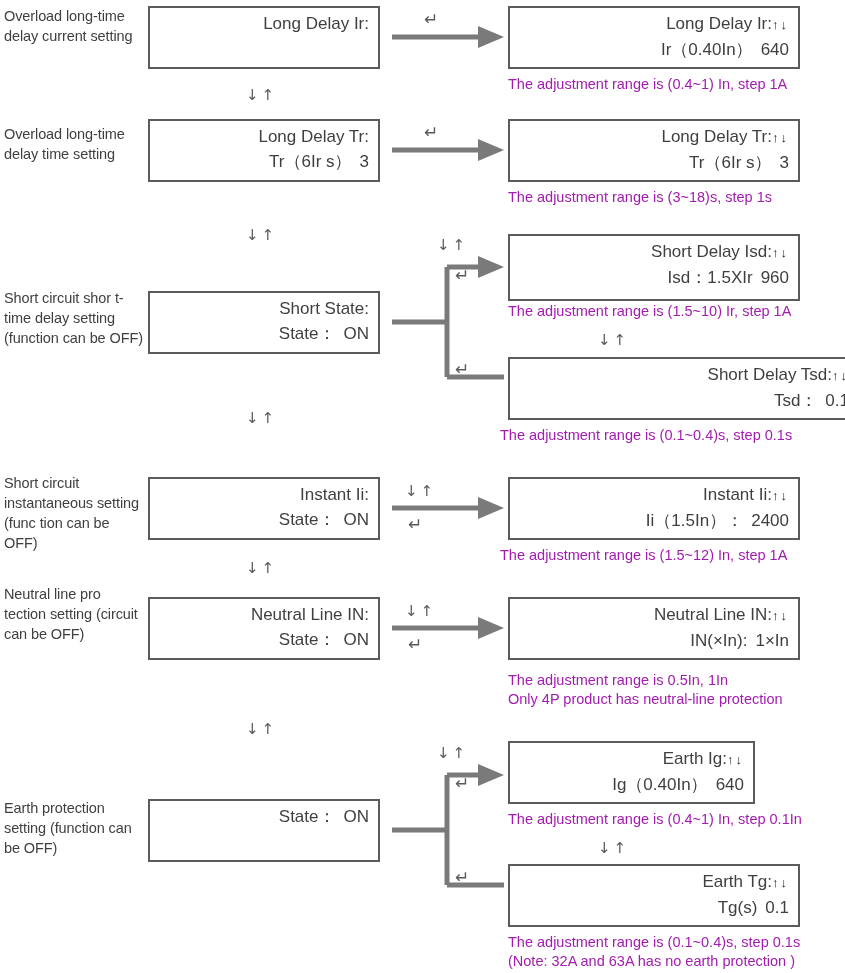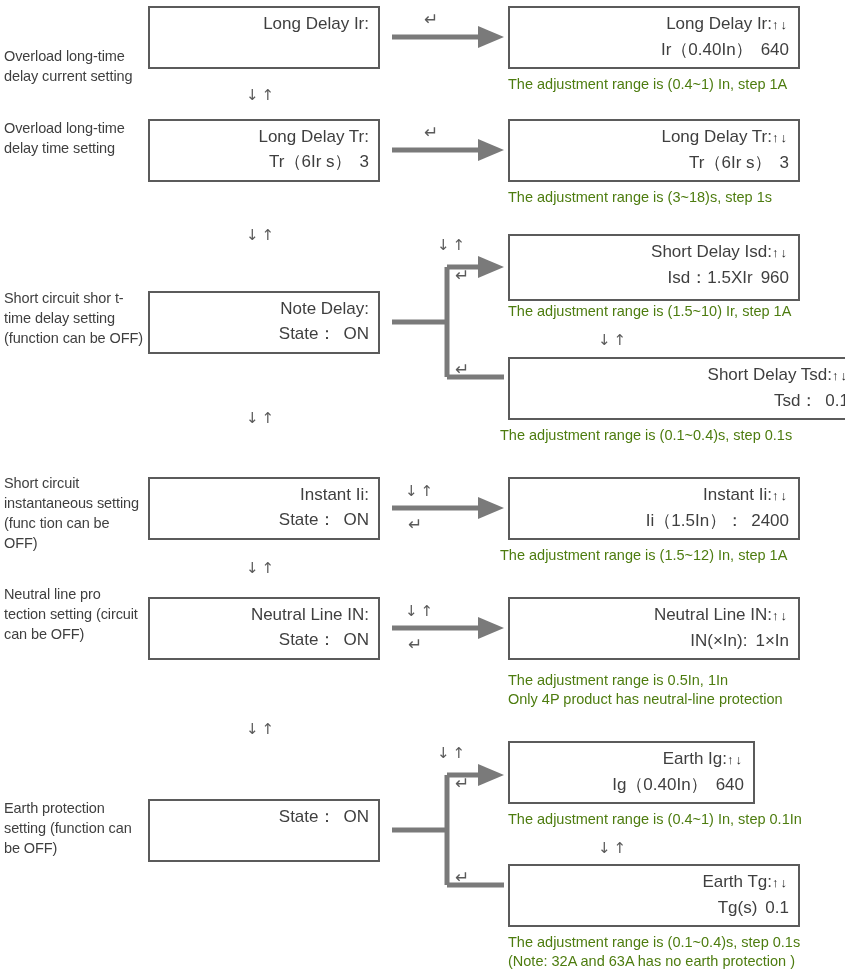--- a/index.html
+++ b/index.html
@@ -24,21 +24,21 @@
   .lcd .row{
     display:flex;align-items:baseline;justify-content:flex-end;
     font-size:17px;line-height:25px;color:#3f3f3f;white-space:nowrap;
   }
   .lcd .row .lbl{}
   .lcd .row .val{margin-left:8px;}
   .lcd .row .arrows{font-size:13px;letter-spacing:2px;color:#222;line-height:25px;}
 
   
   .note{
-    font-size:14.5px;line-height:19px;color:#4d7c0f;white-space:pre-line;
+    font-size:14.5px;line-height:19px;color:#a21caf;white-space:pre-line;
   }
 
   
   .updown{
     font-size:15px;color:#5a5a5a;letter-spacing:3px;line-height:15px;
     font-family:"DejaVu Sans",sans-serif;
   }
 
   
   svg.conn{position:absolute;left:0;top:0;width:845px;height:973px;
@@ -81,22 +81,22 @@
 
   <g>
     <path d="M392 830 L447 830"></path>
     <path d="M447 775 L447 885"></path>
     <path d="M447 775 L482 775"></path>
     <polygon points="478,764 504,775 478,786"></polygon>
     <path d="M447 885 L504 885"></path>
   </g>
 </svg>
 
-<div class="abs desc" style="left:4px;top:6px;margin-top:40px;">Overload long-time delay current setting</div>
-<div class="abs desc" style="left:4px;top:118px;">Overload long-time delay time setting</div>
+<div class="abs desc" style="left:4px;top:6px;">Overload long-time delay current setting</div>
+<div class="abs desc" style="left:4px;top:124px;">Overload long-time delay time setting</div>
 <div class="abs desc" style="left:4px;top:288px;">Short circuit shor t-time delay setting (function can be OFF)</div>
 <div class="abs desc" style="left:4px;top:473px;">Short circuit instantaneous setting (func tion can be OFF)</div>
 <div class="abs desc" style="left:4px;top:584px;">Neutral line pro tection setting (circuit can be OFF)</div>
 <div class="abs desc" style="left:4px;top:798px;">Earth protection setting (function can be OFF)</div>
 
 <div class="abs lcd" style="left:148px;top:6px;width:232px;height:63px;">
   <div class="row">
       <span class="lbl">Long Delay Ir:</span>
     </div>
 </div>
@@ -106,21 +106,21 @@
       <span class="lbl">Long Delay Tr:</span>
     </div>
   <div class="row">
       <span class="lbl">Tr（6Ir  s）</span>
       <span class="val">3</span>
     </div>
 </div>
 
 <div class="abs lcd" style="left:148px;top:291px;width:232px;height:63px;">
   <div class="row">
-      <span class="lbl">Note Delay:</span>
+      <span class="lbl">Short State:</span>
     </div>
   <div class="row">
       <span class="lbl">State：</span>
       <span class="val">ON</span>
     </div>
 </div>
 
 <div class="abs lcd" style="left:148px;top:477px;width:232px;height:63px;">
   <div class="row">
       <span class="lbl">Instant Ii:</span>

